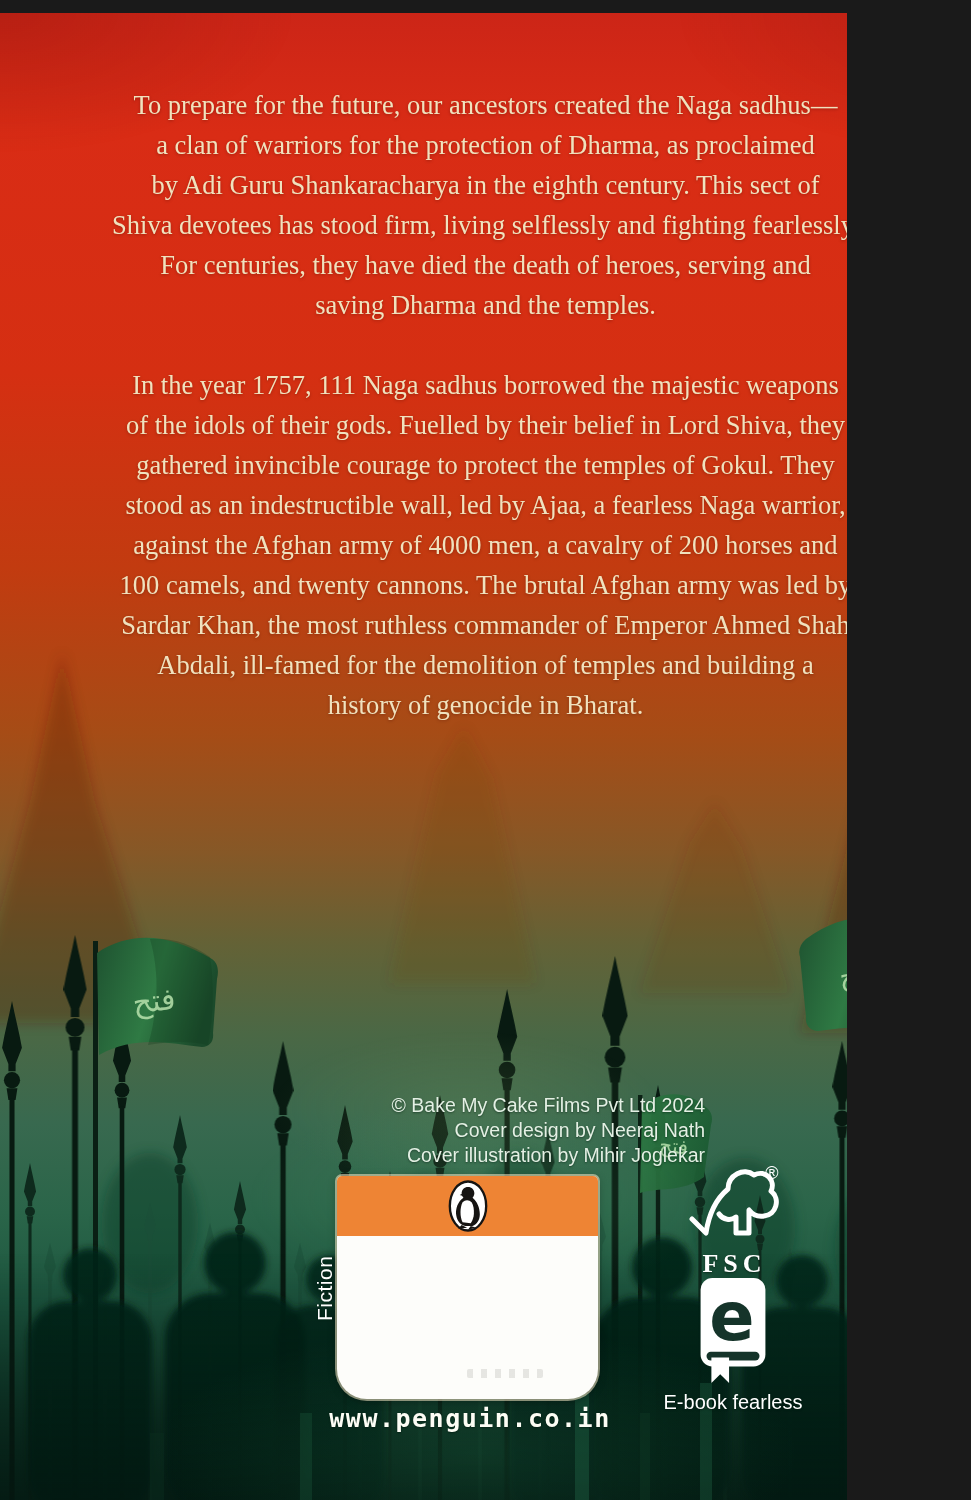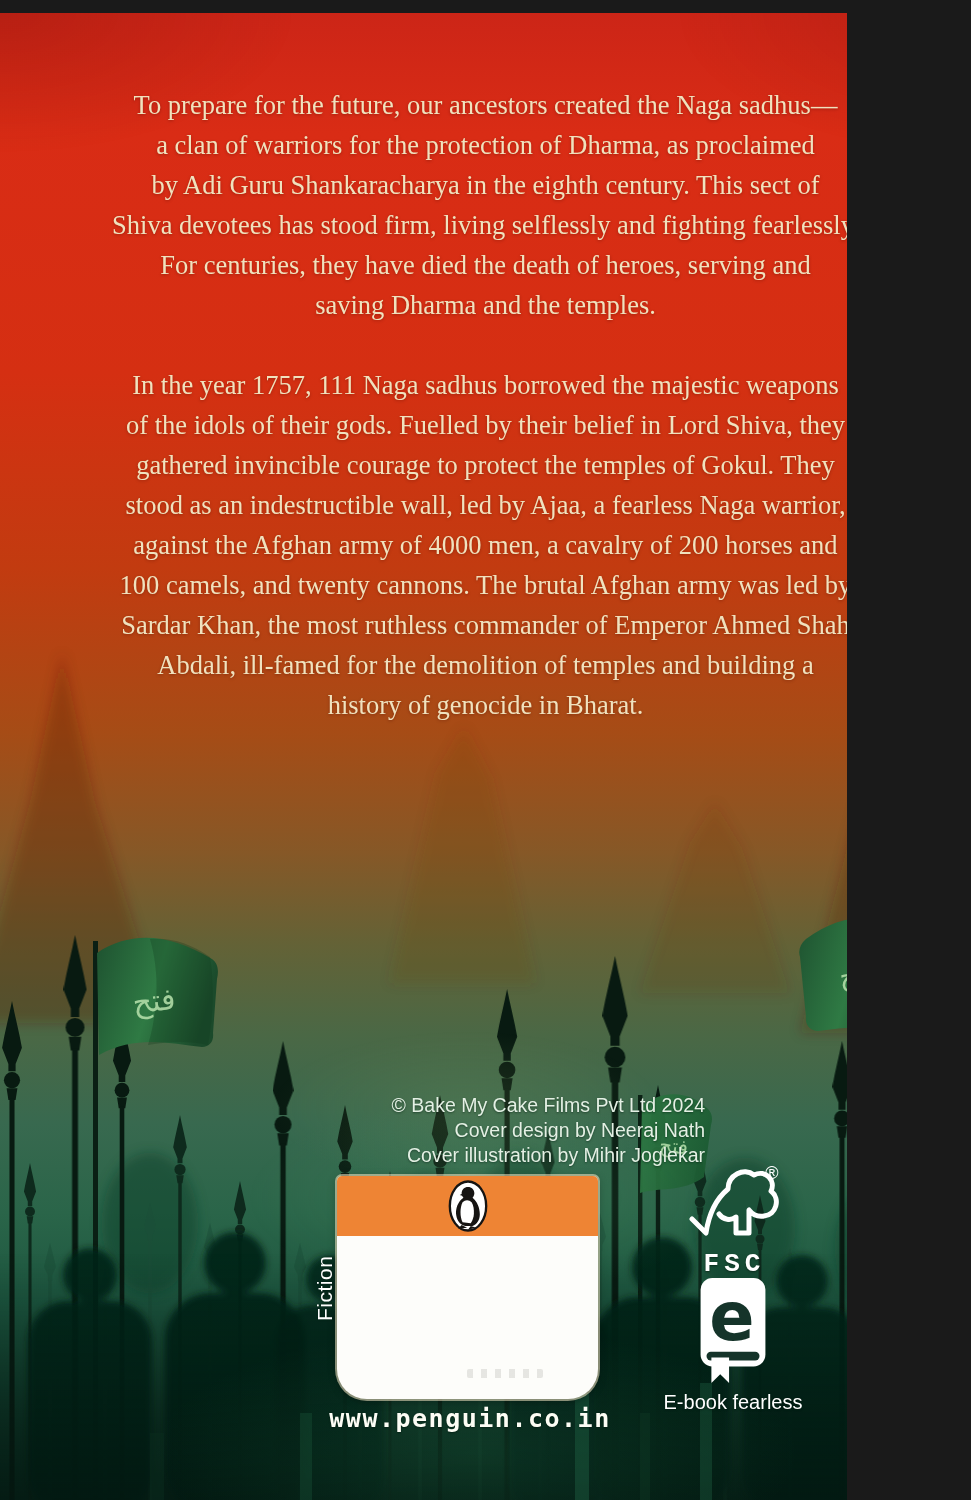--- a/index.html
+++ b/index.html
@@ -75,21 +75,21 @@
   }
   #website{
     position:absolute;left:280px;top:1391px;width:380px;
     text-align:center;color:#fdfdf5;
     font-family:"DejaVu Sans Mono",monospace;font-weight:bold;
     font-size:25px;letter-spacing:1.5px;
     text-shadow:0 1px 2px rgba(4,25,15,0.6);
   }
   #fsc-badge{position:absolute;left:684px;top:1150px;width:96px;text-align:center;}
   #fsc-text{
-    margin-top:-2px;color:#ffffff;font-family:Liberation Mono, monospace;
+    margin-top:-2px;color:#ffffff;font-family:Liberation Serif, serif;
     font-weight:bold;font-size:26px;letter-spacing:5px;text-indent:5px;
     text-shadow:0 1px 2px rgba(4,25,15,0.6);
   }
   #ebook-badge{position:absolute;left:653px;top:1264px;width:160px;text-align:center;}
   #ebook-badge svg{display:block;margin:0 auto;}
   #ebook-text{
     margin-top:4px;color:#ffffff;font-family:"Liberation Sans",sans-serif;
     font-size:20px;text-shadow:0 1px 2px rgba(4,25,15,0.6);
   }
   .flag-text{

